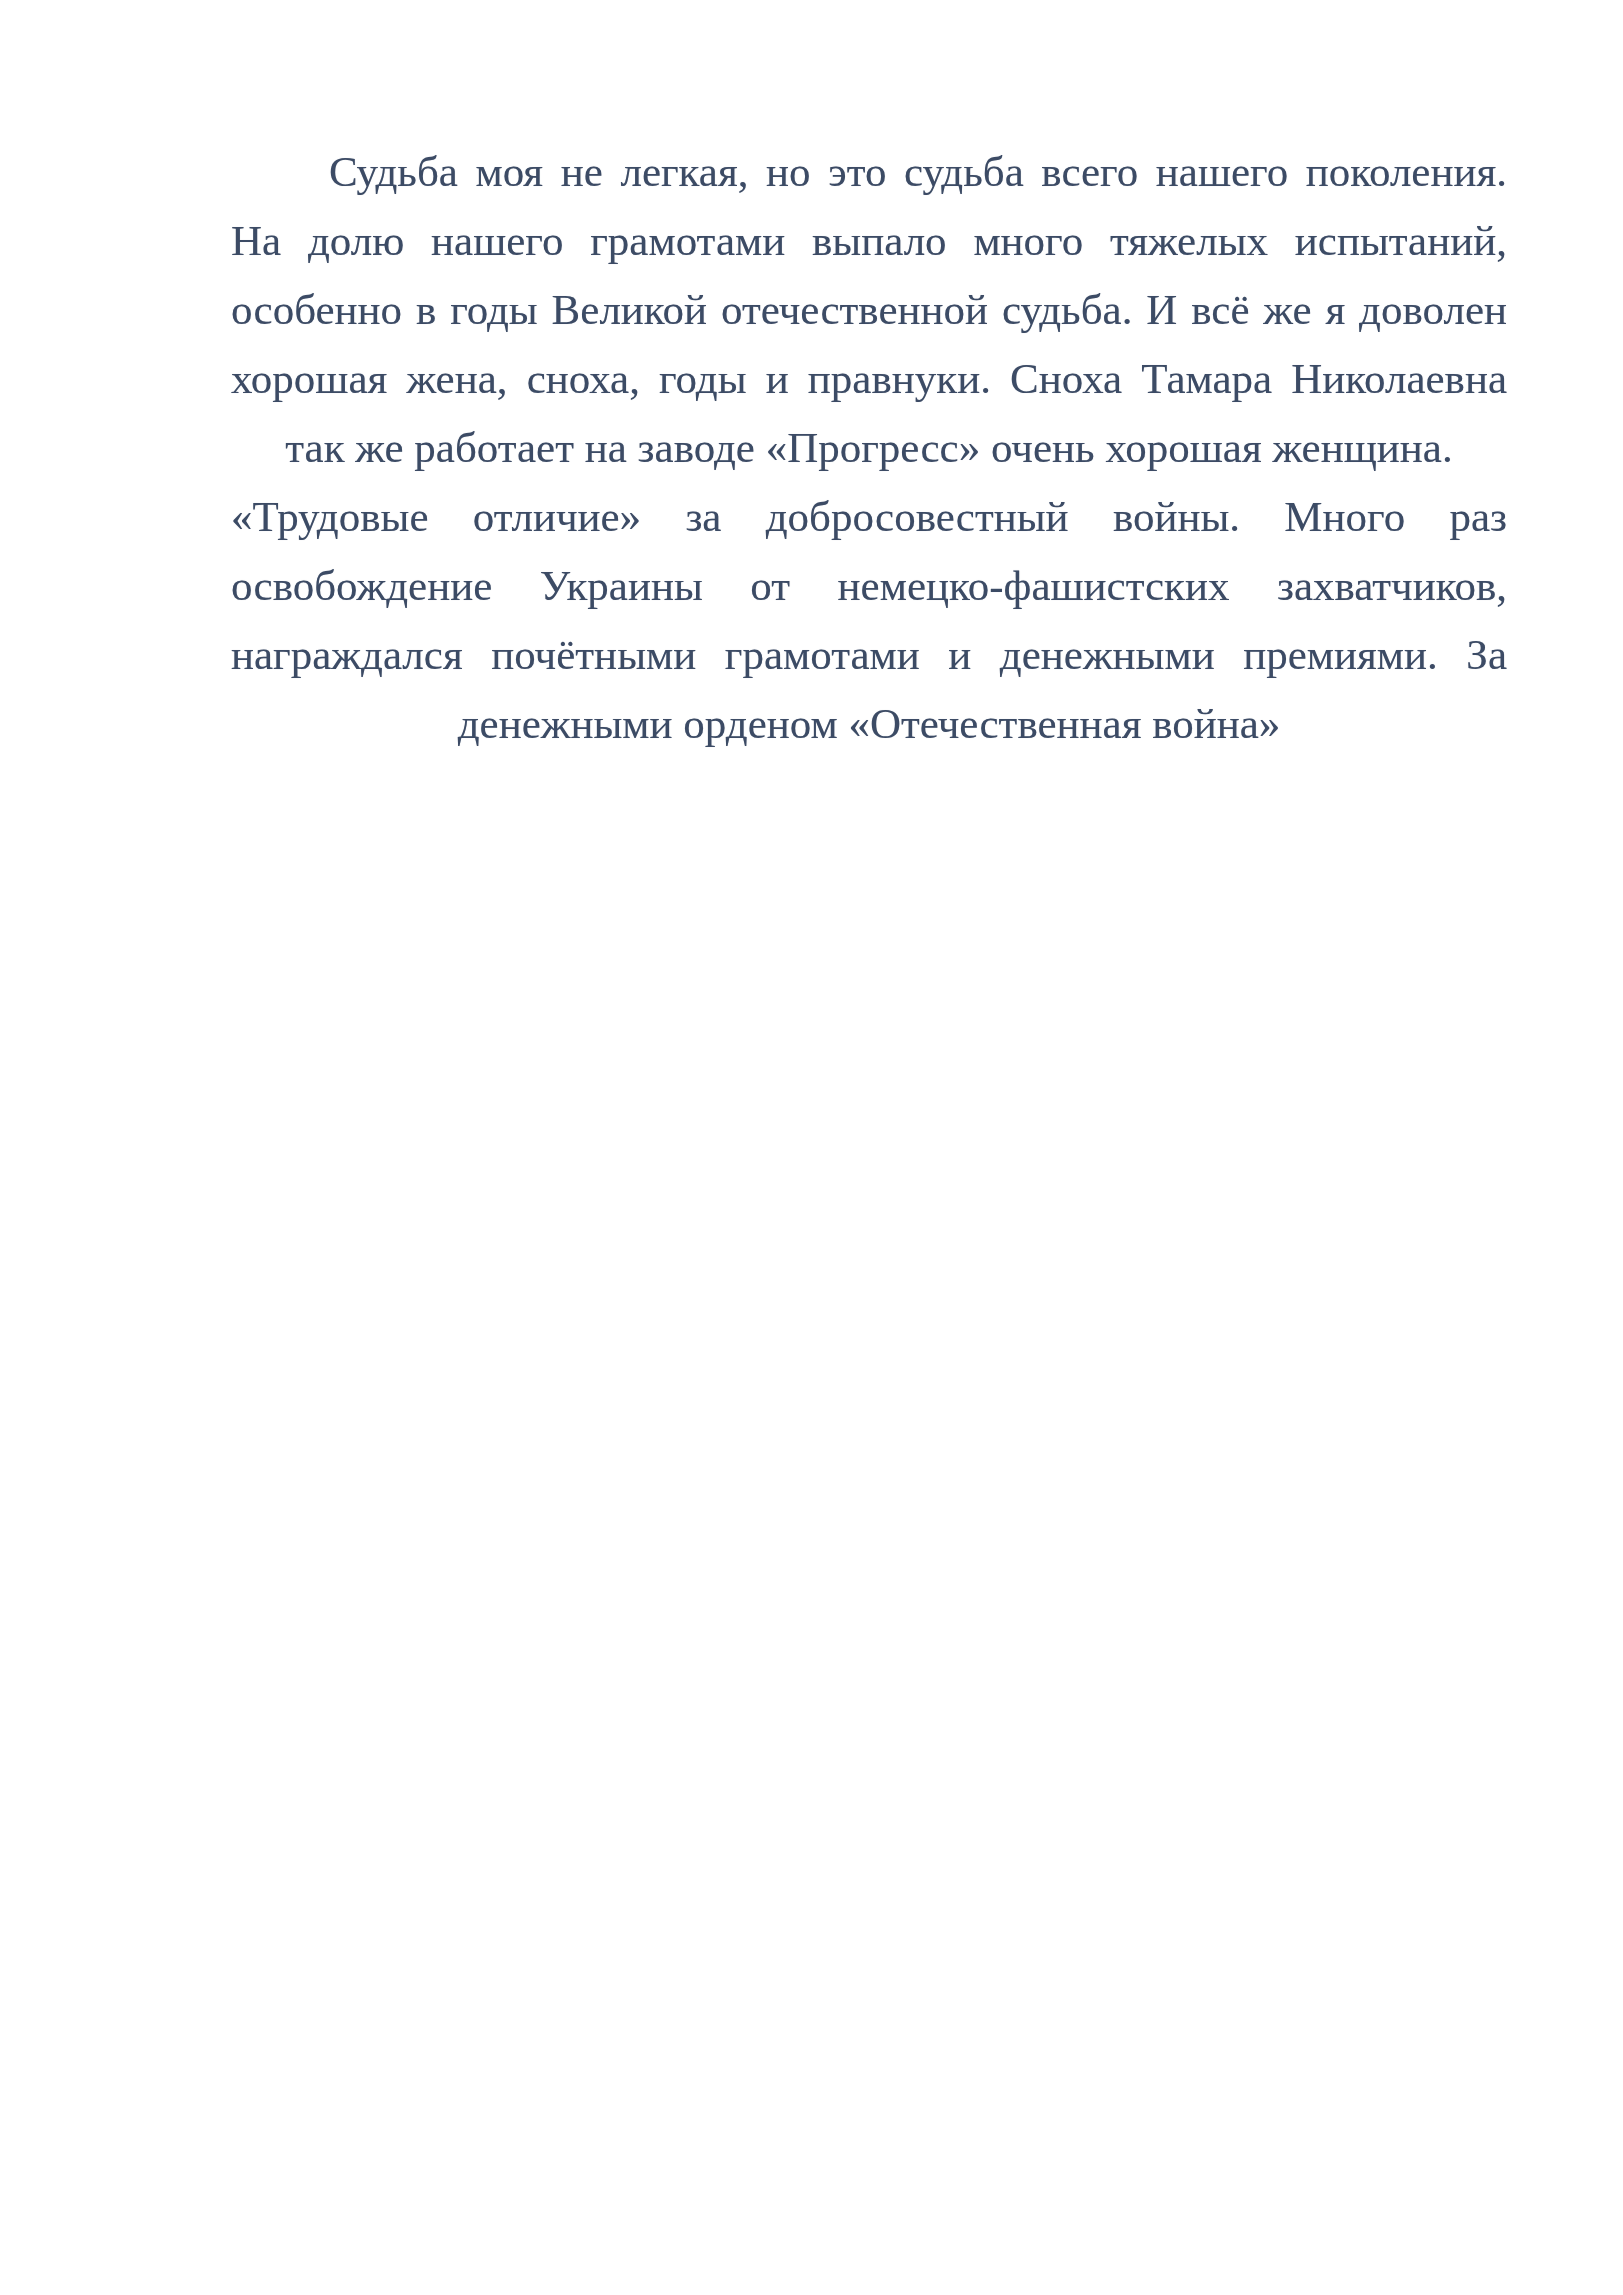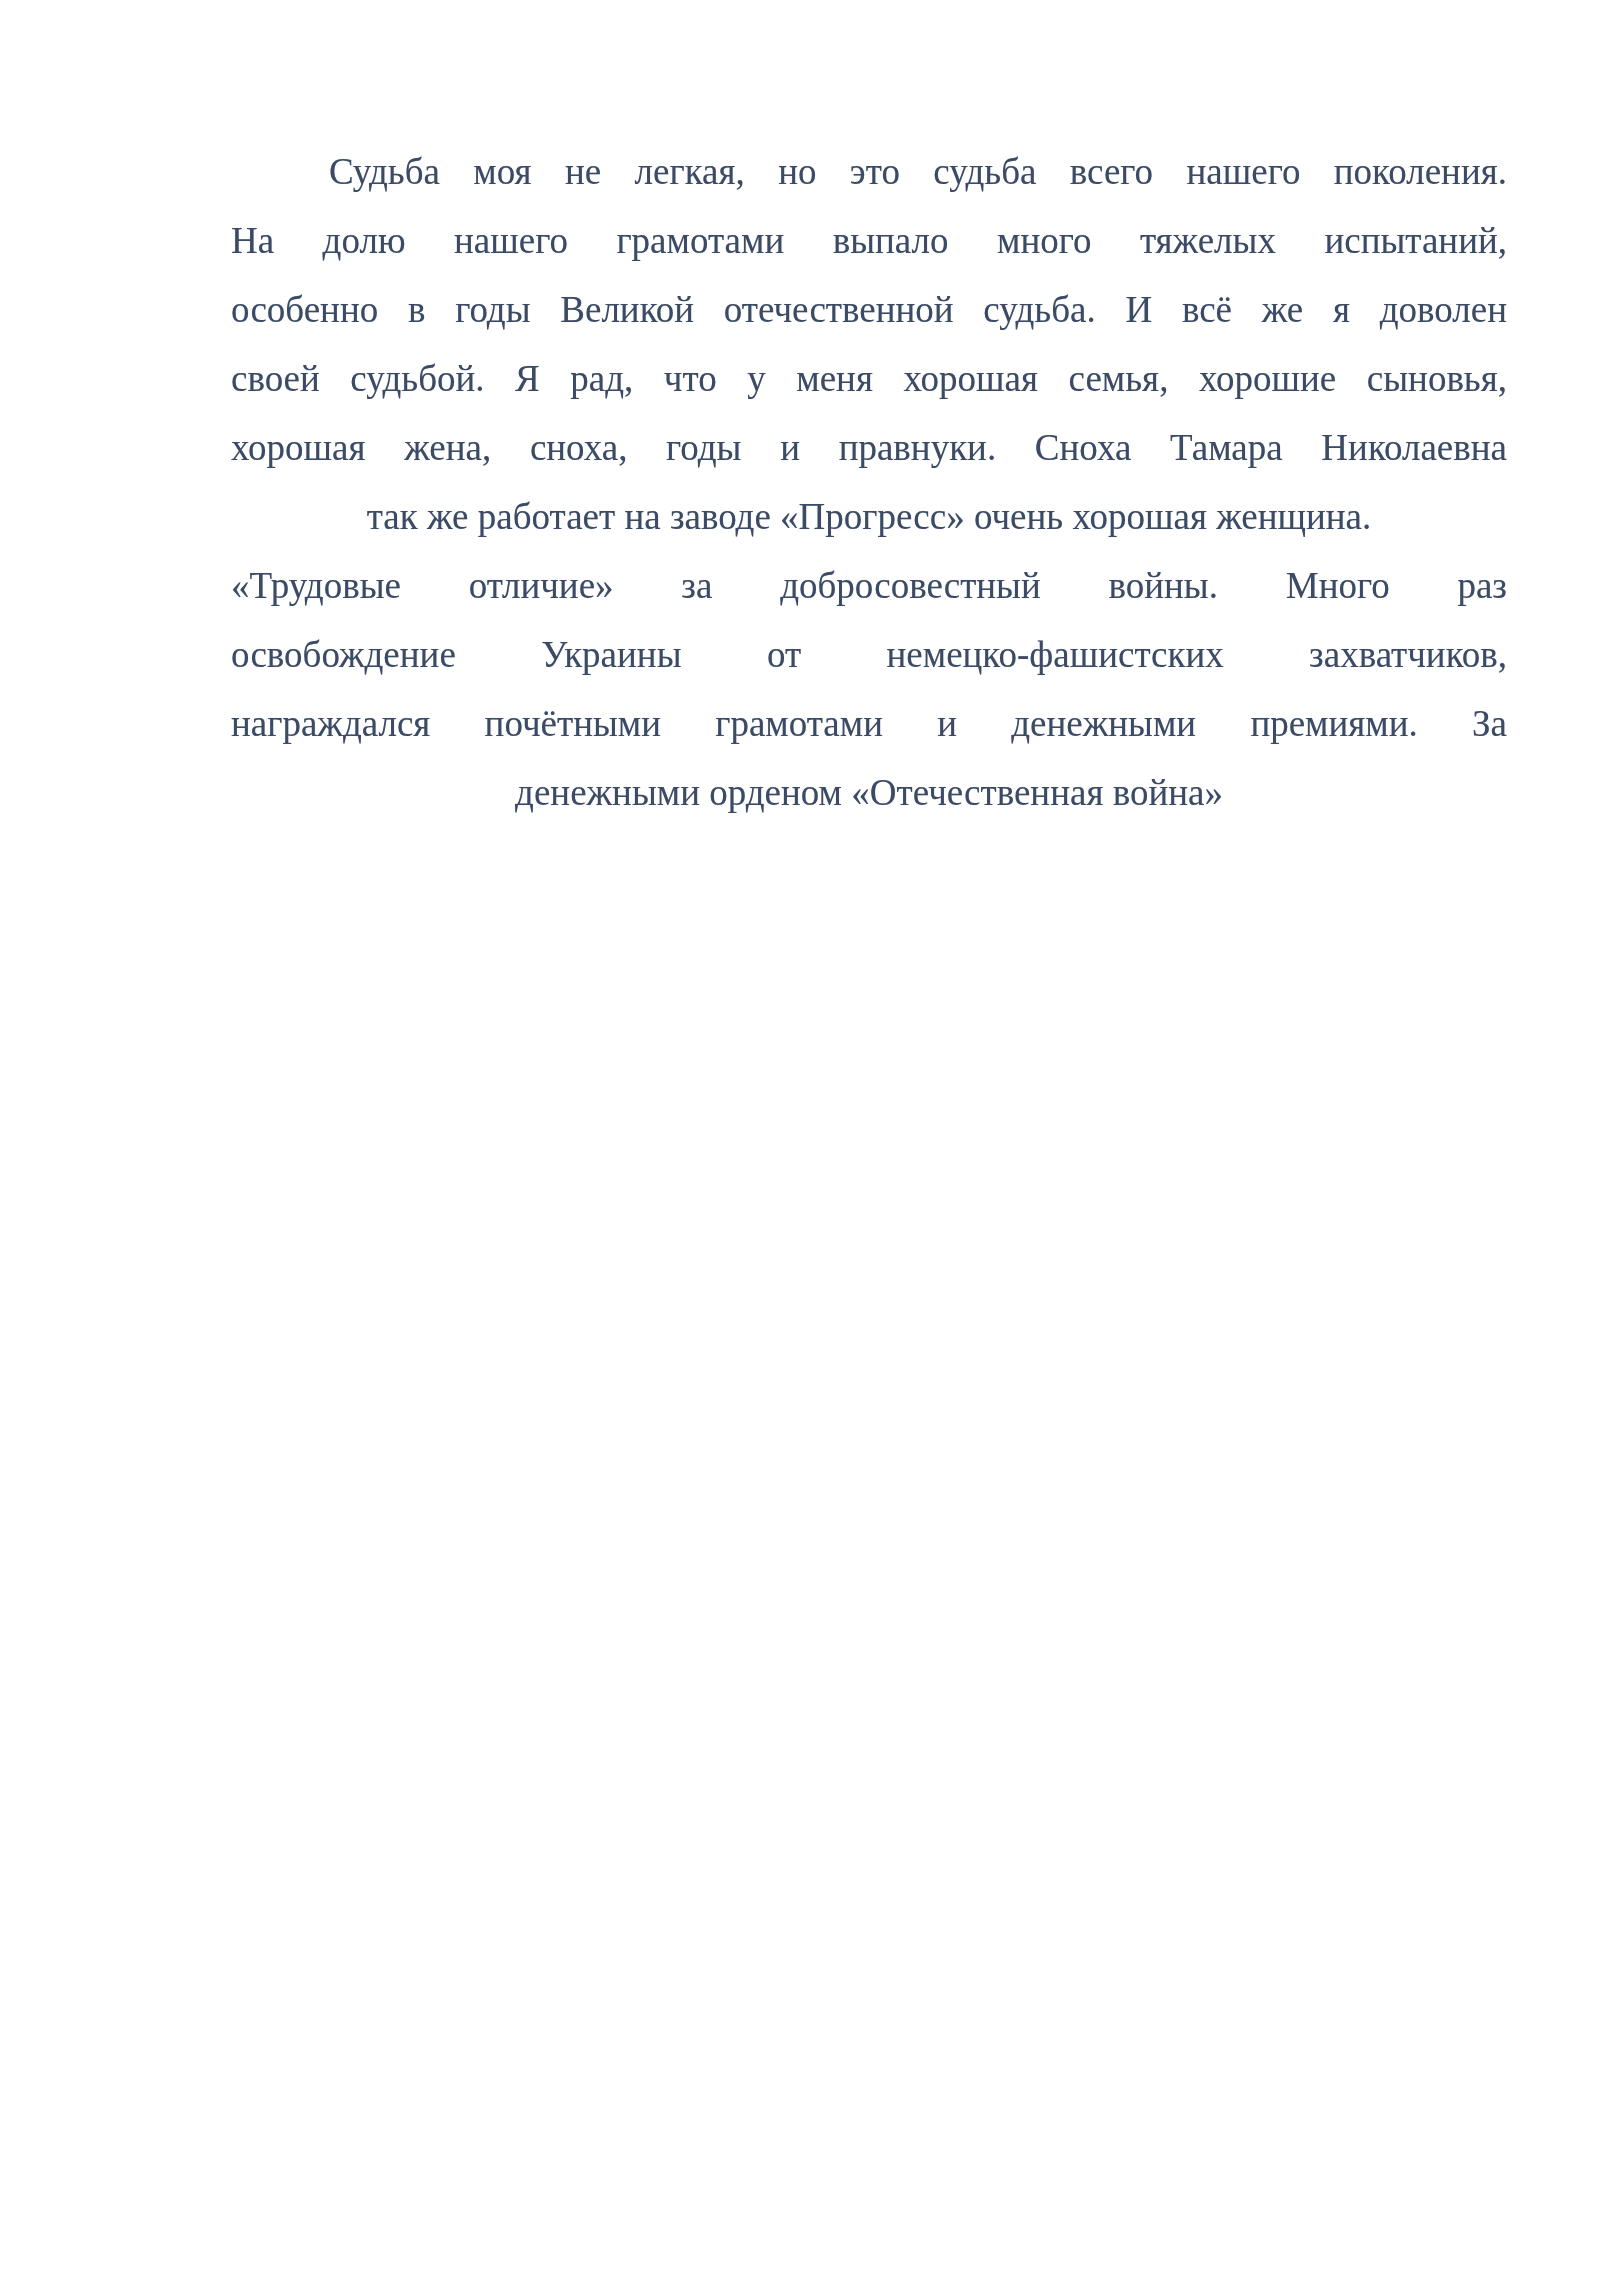--- a/index.html
+++ b/index.html
@@ -13,21 +13,21 @@
     background: var(--paper);
     overflow: hidden;
   }
   .page {
     width: 1623px;
     height: 2295px;
     background: var(--paper);
     padding: 137px 116px 0 231px;
     color: var(--ink);
     font-family: "Liberation Serif", "DejaVu Serif", serif;
-    font-size: 37px;
+    font-size: 43px;
     line-height: 69px;
   }
   .paragraph { margin: 0; }
   .line {
     text-align: center;
     
     text-shadow: 0 0 0.7px rgba(60, 75, 101, 0.35);
   }
   .line.justify {
     text-align: justify;
@@ -39,21 +39,20 @@
 </style>
 </head>
 <body>
 
 <div class="page">
 
   <div class="paragraph">
     <div class="line justify indent">Судьба моя не легкая, но это  судьба всего нашего поколения.</div>
     <div class="line justify">На долю нашего грамотами  выпало много тяжелых испытаний,</div>
     <div class="line justify">особенно в годы Великой отечественной судьба. И всё же я доволен</div>
-    <div class="line justify">своей судьбой. Я рад, что у меня хорошая семья, хорошие сыновья,</div>
     <div class="line justify">хорошая жена, сноха, годы и правнуки. Сноха Тамара Николаевна</div>
     <div class="line">так же работает на заводе «Прогресс» очень хорошая женщина.</div>
   </div>
 
   <div class="paragraph">
     <div class="line justify">«Трудовые отличие» за добросовестный войны. Много раз</div>
     <div class="line justify">освобождение Украины от немецко-фашистских захватчиков,</div>
     <div class="line justify">награждался почётными грамотами и денежными премиями. За</div>
     <div class="line">денежными орденом «Отечественная война»</div>
   </div>

